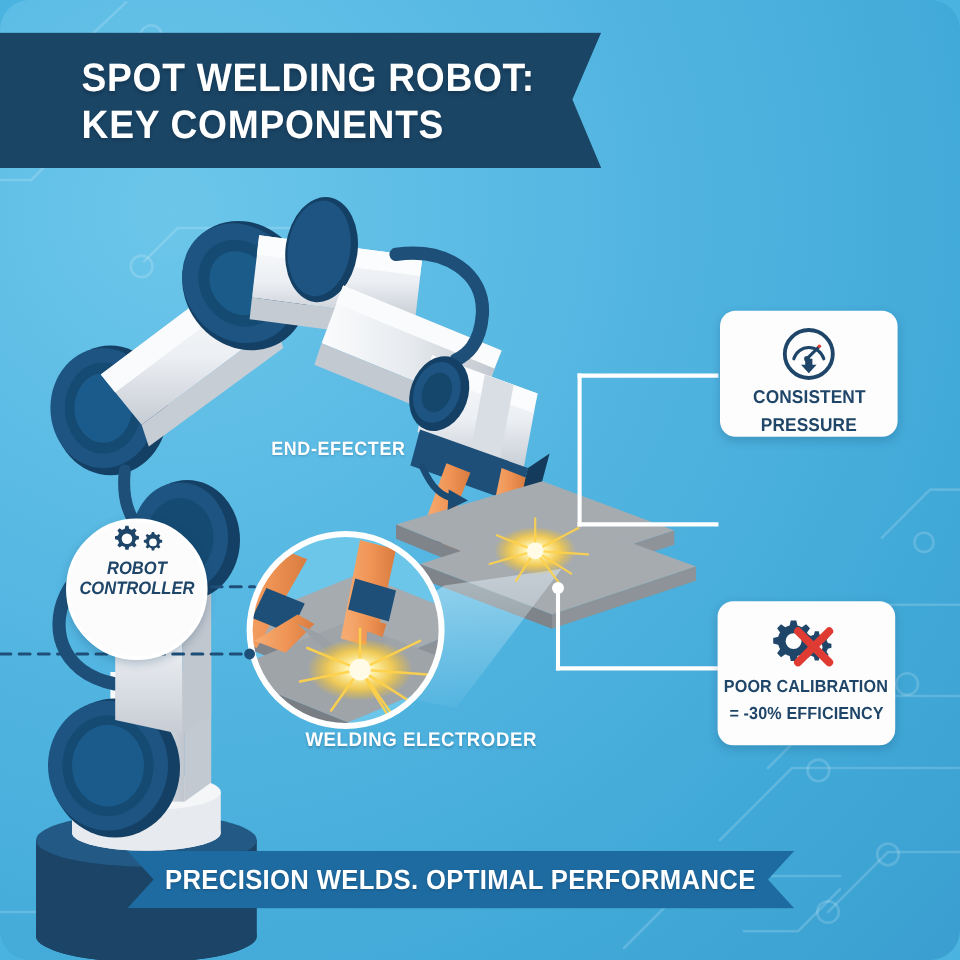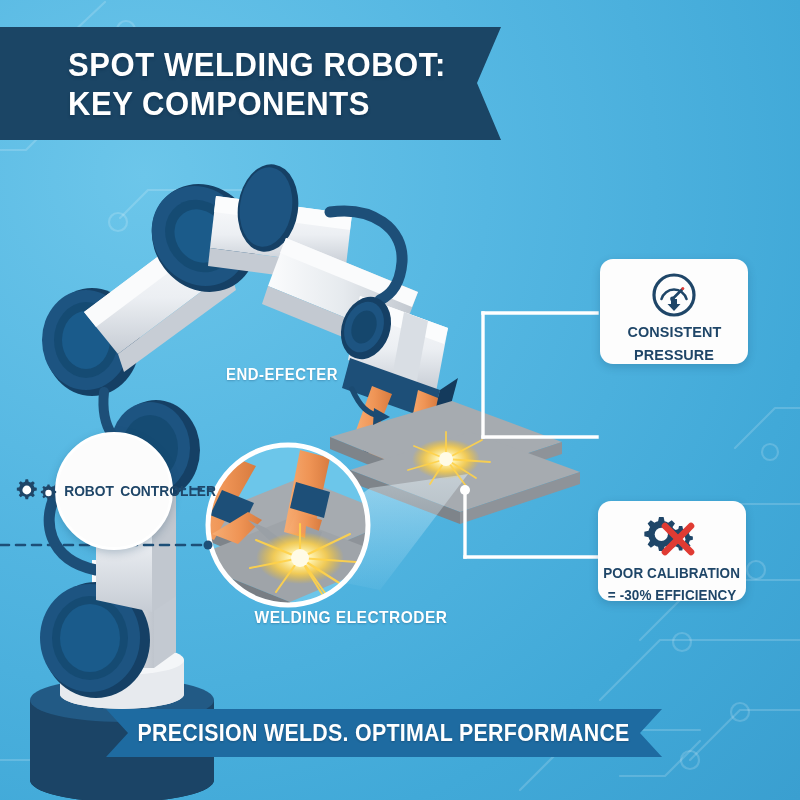--- a/index.html
+++ b/index.html
@@ -8,20 +8,21 @@
     font-family:"Liberation Sans", sans-serif;
     background:#4bb3e0;
     overflow:hidden;
     position:relative;
   }
   #stage {
     position:absolute; inset:0;
     width:800px; height:800px;
     background:radial-gradient(circle at 18% 22%, #6cc6ea 0%, #55b7e2 38%, #41a9d8 75%, #3a9fd0 100%);
     overflow:hidden;
+    border-radius:25px;
   }
   .layer { position:absolute; inset:0; width:800px; height:800px; }
   svg.layer { display:block; }
 
   
   #title-banner {
     position:absolute; left:-12px; top:27px;
     width:525px; height:113px;
     background:#1b4565;
     clip-path:polygon(0 0, 513px 0, 489px 56px, 513px 113px, 0 113px);
@@ -66,21 +67,21 @@
     width:148px;
     background:#fdfdfd;
     border-radius:13px;
     box-shadow:0 3px 8px rgba(16,60,92,.22);
     display:flex; flex-direction:column;
     align-items:center; justify-content:flex-start;
     padding:13px 6px 12px;
   }
   #card-pressure  { left:600px; top:259px; height:105px; }
   #card-alignment { left:600px; top:380px; height:103px; }
-  #card-calib     { left:598px; top:501px; height:100px; }
+  #card-calib     { left:598px; top:501px; height:120px; }
 
   .card .ico { height:46px; display:flex; align-items:center; justify-content:center; }
   #card-alignment .ico { height:42px; }
   .card .clabel {
     margin-top:5px;
     color:#1f4668;
     font-weight:bold;
     font-size:15.5px;
     line-height:17.5px;
     text-align:center;
@@ -92,22 +93,22 @@
   #card-calib .clabel { font-size:14.5px; line-height:17px; }
 
   
   #controller-badge {
     position:absolute; left:55px; top:432px;
     width:118px; height:118px;
     border-radius:50%;
     background:#fcfcfc;
     border:3px solid #ffffff;
     box-shadow:0 3px 8px rgba(16,60,92,.25);
-    display:flex; flex-direction:row;
-    align-items:center; justify-content:center;
+    display:flex; flex-direction:column;
+    align-items:center; font-style:italic;
   }
   #controller-badge .ico { height:28px; margin-bottom:3px; }
   #controller-badge .blabel {
     color:#1f4668; font-weight:bold; font-size:15px;
     line-height:16.5px; text-align:center;
     text-transform:uppercase; transform:scaleX(.92);
     white-space:nowrap;
   }
 
   

